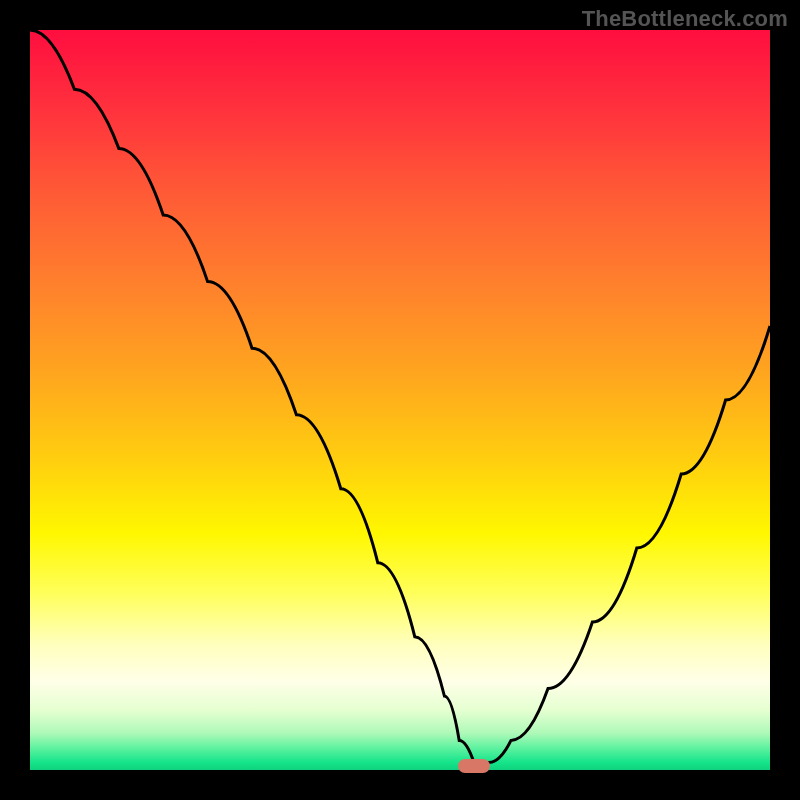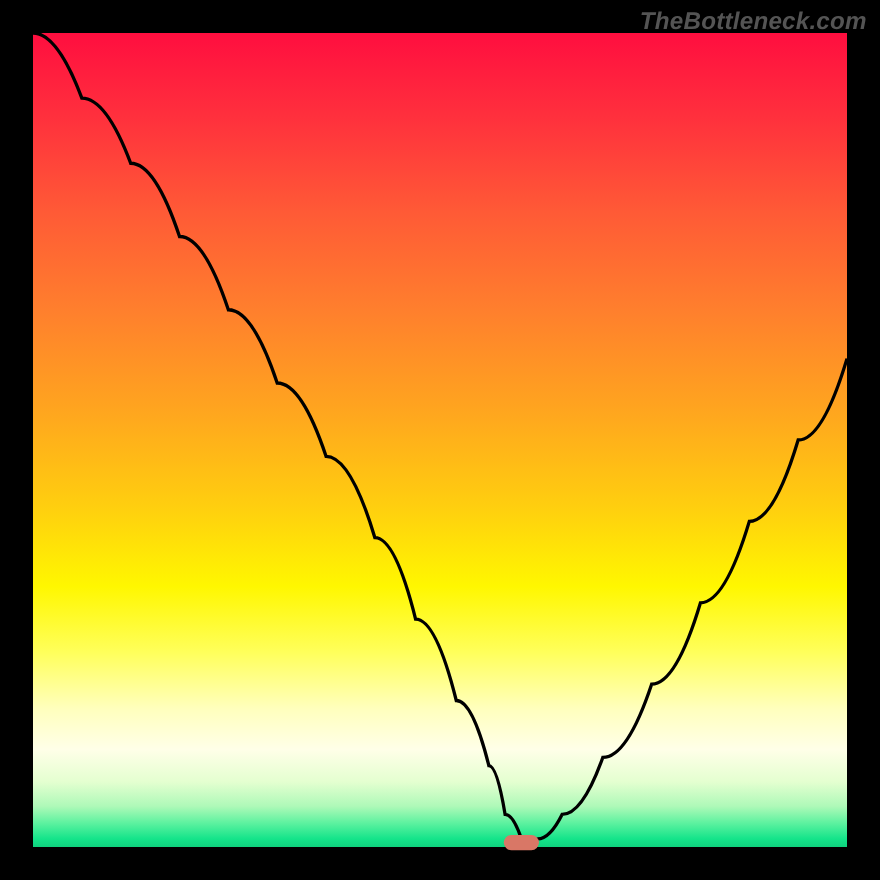--- a/index.html
+++ b/index.html
@@ -9,21 +9,20 @@
     height: 800px;
     background: #000;
     overflow: hidden;
     font-family: Arial, Helvetica, sans-serif;
   }
   .frame {
     position: relative;
     width: 800px;
     height: 584px;
     background: #000;
-    font-style: italic;
   }
   .watermark {
     position: absolute;
     top: 6px;
     right: 12px;
     color: #545454;
     font-size: 22px;
     font-weight: 600;
     letter-spacing: 0.2px;
     z-index: 3;

